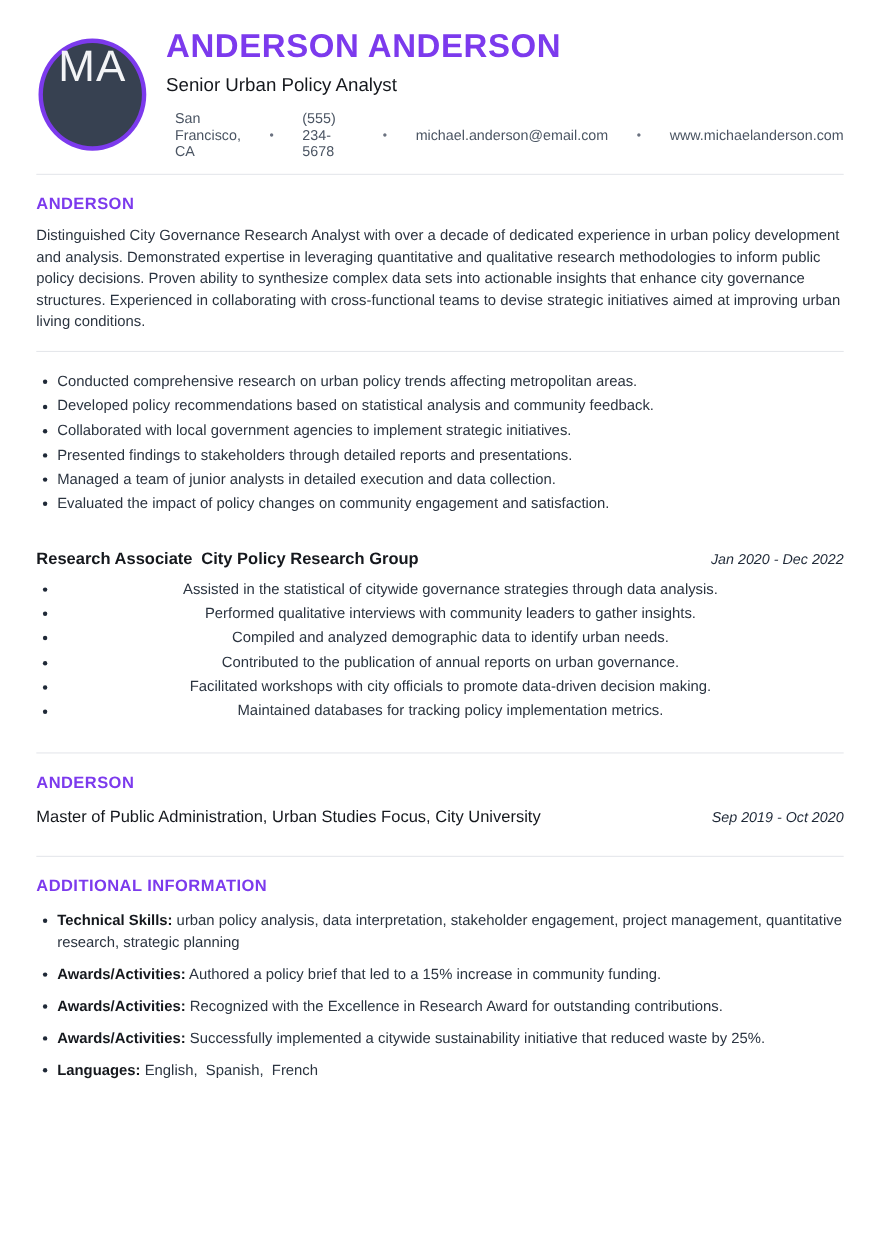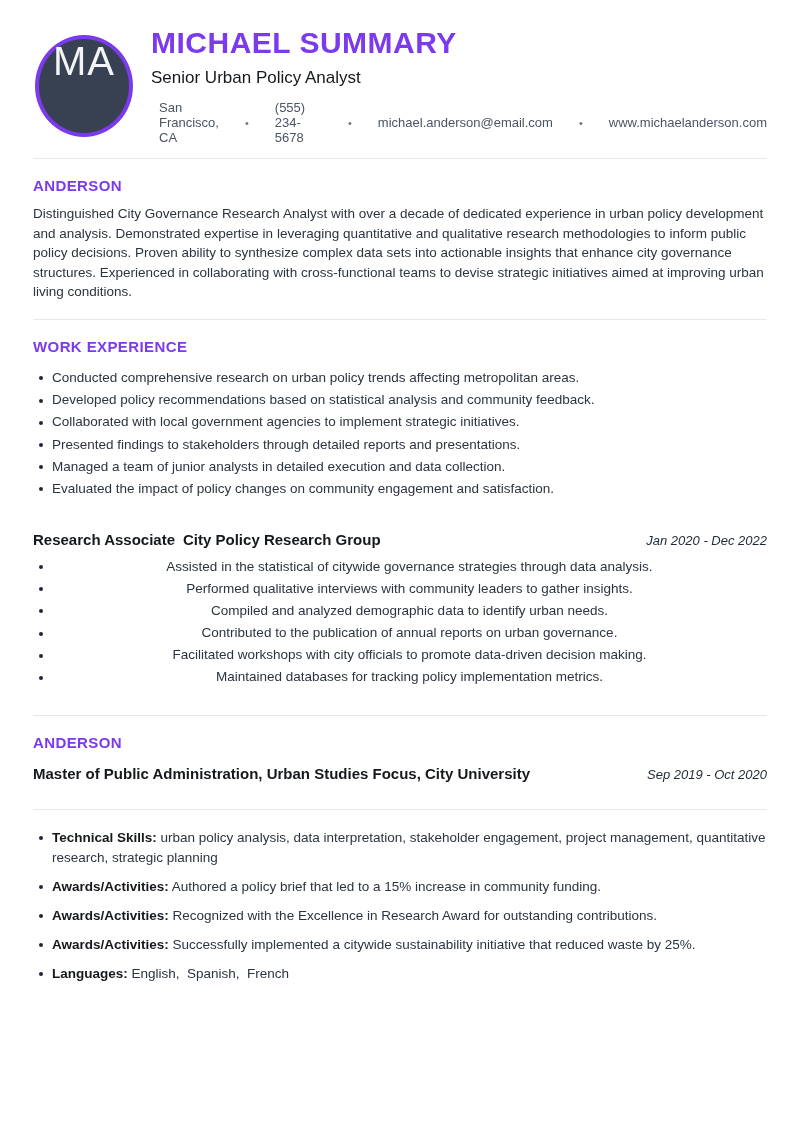--- a/index.html
+++ b/index.html
@@ -131,40 +131,40 @@
     top: 7.5px;
     width: 4px;
     height: 4px;
     border-radius: 50%;
     background: #1f2937;
   }
   .work-section { padding-bottom: 24px; }
 
   .edu-section { margin-top: 18px; padding-bottom: 27px; }
   .edu-row { margin-top: 14px; }
-  .degree { font-size: 15px; font-weight: 700; color: var(--heading_text); }
+  .degree { font-size: 15px; font-weight: 400; color: var(--heading_text); }
 
   .addl-section { margin-top: 18px; padding-bottom: 30px; }
   ul.info { margin-top: 13px; }
   ul.info li { line-height: 20px; margin-bottom: 9px; }
   ul.info li::before { top: 8px; }
   .b-label { font-weight: 700; color: var(--heading_text); }
   .prewrap { white-space: pre-wrap; }
 </style>
 </head>
 <body>
 
 <div class="page">
 
   <header class="header">
     <div class="avatar">
       <span>MA</span>
     </div>
     <div class="head-text">
-      <div class="name">MICHAEL SUMMARY</div>
+      <div class="name">ANDERSON ANDERSON</div>
       <div class="job-title-header">Senior Urban Policy Analyst</div>
       <div class="contact">
         <span>San Francisco, CA</span>
         <span class="sep">•</span>
         <span>(555) 234-5678</span>
         <span class="sep">•</span>
         <span>michael.anderson@email.com</span>
         <span class="sep">•</span>
         <span>www.michaelanderson.com</span>
       </div>
@@ -172,21 +172,20 @@
   </header>
 
   <section class="summary-section">
     <h2 class="sec-h">ANDERSON</h2>
     <p class="summary-text">Distinguished City Governance Research Analyst with over a decade of dedicated experience in urban policy development and analysis. Demonstrated expertise in leveraging quantitative and qualitative research methodologies to inform public policy decisions. Proven ability to synthesize complex data sets into actionable insights that enhance city governance structures. Experienced in collaborating with cross-functional teams to devise strategic initiatives aimed at improving urban living conditions.</p>
   </section>
 
   <hr class="divider">
 
   <section class="work-section">
-    <h2 class="sec-h">WORK EXPERIENCE</h2>
 
     <article class="job">
       <ul class="bullets">
         <li>Conducted comprehensive research on urban policy trends affecting metropolitan areas.</li>
         <li>Developed policy recommendations based on statistical analysis and community feedback.</li>
         <li>Collaborated with local government agencies to implement strategic initiatives.</li>
         <li>Presented findings to stakeholders through detailed reports and presentations.</li>
         <li>Managed a team of junior analysts in detailed execution and data collection.</li>
         <li>Evaluated the impact of policy changes on community engagement and satisfaction.</li>
       </ul>
@@ -216,20 +215,21 @@
     <h2 class="sec-h">ANDERSON</h2>
     <div class="edu-row">
       <span class="degree">Master of Public Administration, Urban Studies Focus, City University</span>
       <span class="dates">Sep 2019 - Oct 2020</span>
     </div>
   </section>
 
   <hr class="divider">
 
   <section class="addl-section">
+    <h2 class="sec-h">ADDITIONAL INFORMATION</h2>
     <ul class="bullets info">
       <li>
         <span class="b-label">Technical Skills:</span>
         <span>urban policy analysis, data interpretation, stakeholder engagement, project management, quantitative research, strategic planning</span>
       </li>
       <li>
         <span class="b-label">Awards/Activities:</span>
         <span>Authored a policy brief that led to a 15% increase in community funding.</span>
       </li>
       <li>

